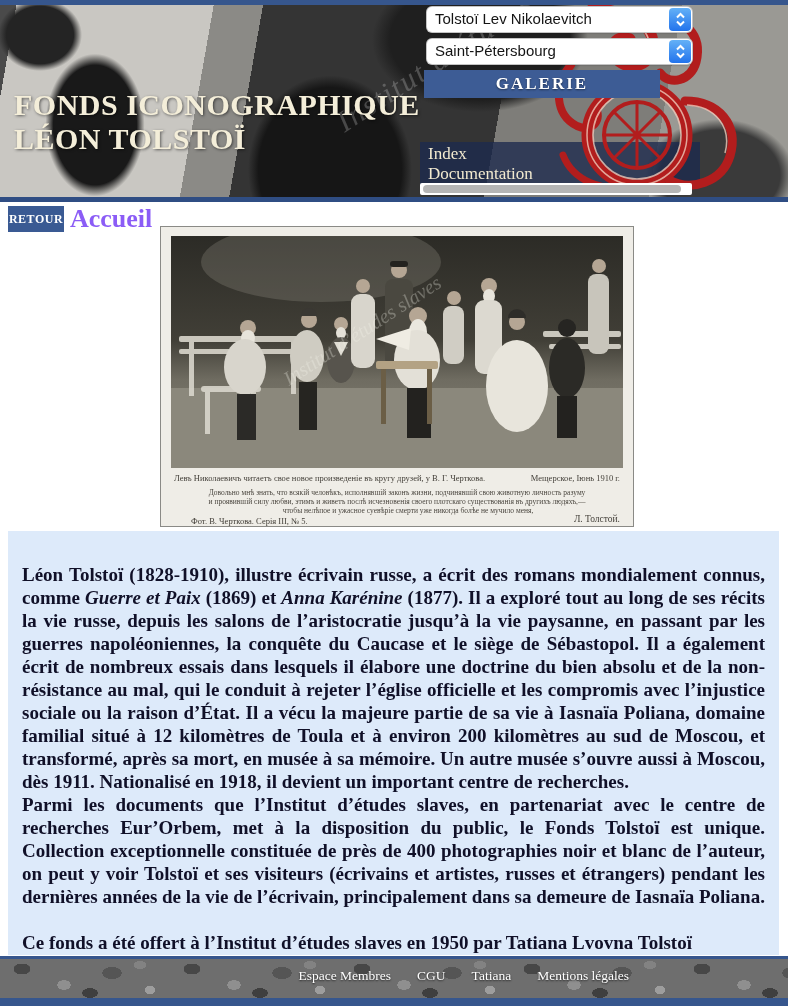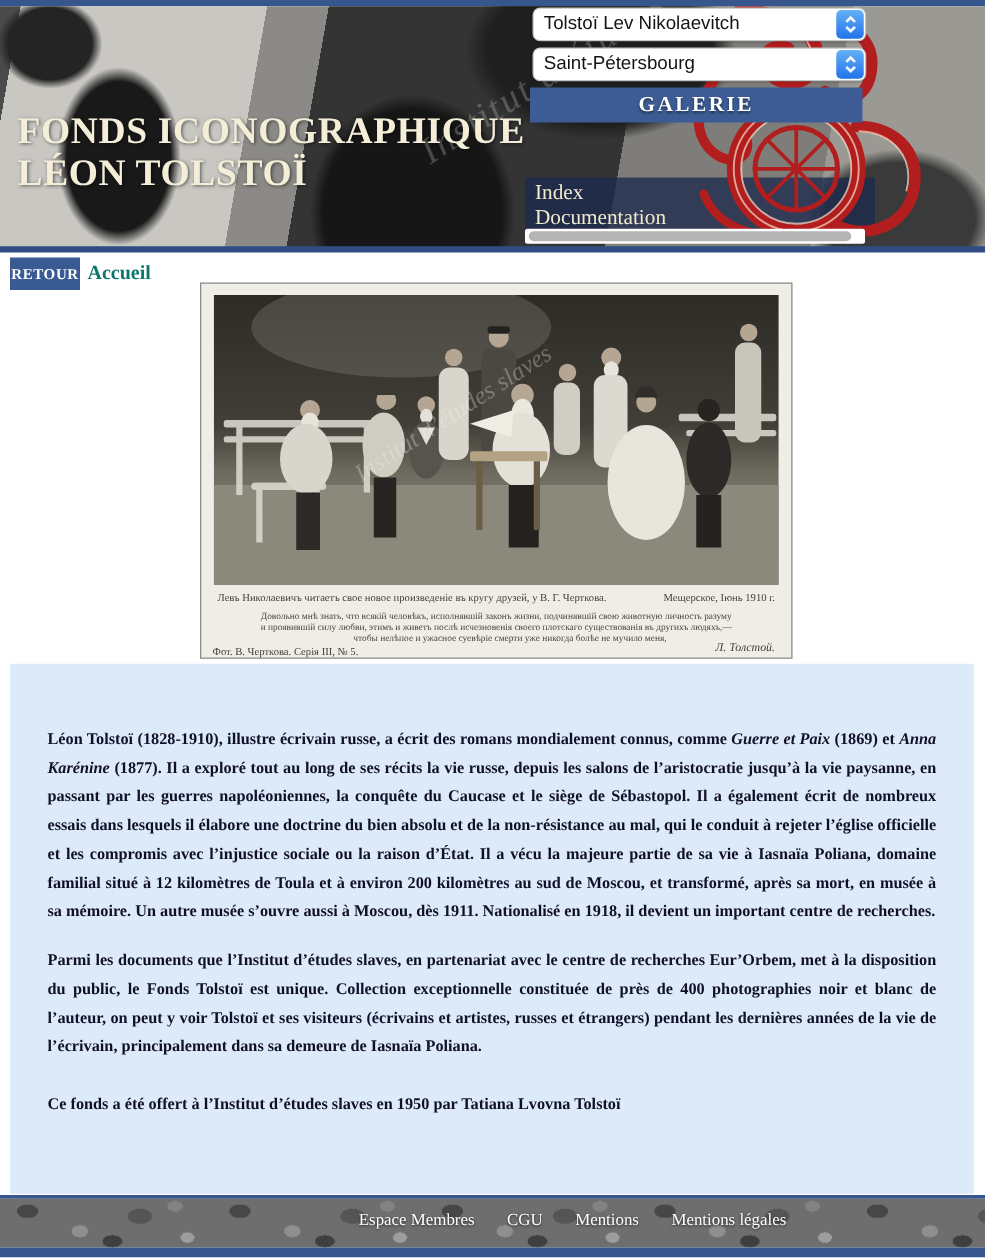--- a/index.html
+++ b/index.html
@@ -39,21 +39,21 @@
     border-radius:5px;box-shadow:0 0 0 1px #c4c4c4,0 1px 2px rgba(0,0,0,0.35);
     z-index:6;font-family:"Liberation Sans",sans-serif;font-size:15px;color:#141414;
   }
   .fake-select .val{display:block;padding:3px 28px 0 8px;white-space:nowrap;overflow:hidden;}
   .stepper{
     position:absolute;right:1px;top:1px;width:22px;height:23px;border-radius:4px;
     background:linear-gradient(#64b1f7,#2273ec);display:flex;align-items:center;justify-content:center;
   }
   .select1{top:2px;}  .select2{top:34px;}
   .galerie-btn{
-    position:absolute;left:424px;top:65px;width:266px;height:28px;z-index:6;
+    position:absolute;left:424px;top:65px;width:236px;height:28px;z-index:6;
     background:#3d5c95;color:#ffffff;border:none;cursor:pointer;
     font-family:"Liberation Serif",serif;font-size:17px;font-weight:600;letter-spacing:2px;
     display:flex;align-items:center;justify-content:center;
     text-shadow:0 1px 2px rgba(0,0,0,0.5);
   }
   .hdr-nav{
     position:absolute;left:420px;top:137px;width:272px;z-index:2;
     background:rgba(28,42,78,0.78);padding:2px 0 3px 8px;
   }
   .hdr-nav a{
@@ -67,42 +67,42 @@
     position:absolute;left:3px;top:2px;width:258px;height:8px;background:#b5b5b5;border-radius:4px;cursor:pointer;
   }
   
   .retour-btn{
     position:absolute;left:8px;top:206px;width:56px;height:26px;background:#3a5a93;border:none;cursor:pointer;
     color:#ffffff;font-family:"Liberation Serif",serif;font-size:12px;font-weight:700;letter-spacing:0.5px;
     display:flex;align-items:center;justify-content:center;
   }
   .accueil{
     position:absolute;left:70px;top:206px;height:26px;line-height:26px;
-    color:#0f766e;font-size:16px;font-weight:700;text-decoration:none;cursor:pointer;
+    color:#8b5cf6;font-size:26px;font-weight:700;text-decoration:none;cursor:pointer;
   }
   
   .photo-frame{
     position:absolute;left:160px;top:226px;width:474px;height:301px;
     background:#efede7;border:1px solid #8a8a86;box-sizing:border-box;
   }
   .photo-img{position:absolute;left:10px;top:9px;width:452px;height:232px;display:block;}
   .cap{position:absolute;color:#44403a;font-size:8.5px;line-height:9px;white-space:nowrap;}
   .cap-main{left:13px;top:247px;}
   .cap-date{right:13px;top:247px;margin-left:44px;}
   .cap-q{left:0;right:0;text-align:center;font-size:7.5px;color:#4a463f;}
   .q1{top:261px;font-family:Liberation Serif, serif;} .q2{top:270px;} .q3{top:279px;margin-left:22px;}
-  .cap-credit{left:9px;top:290px;}
-  .cap-sign{right:13px;top:288px;font-style:italic;font-size:9.5px;}
+  .cap-credit{left:30px;top:290px;}
+  .cap-sign{right:13px;top:288px;font-size:9.5px;}
   
   .article{
     position:absolute;left:8px;top:531px;width:771px;height:424px;background:#ddeafa;
     box-sizing:border-box;padding:32px 14px 0 14px;overflow:hidden;
   }
   .article p{
-    margin:16px;color:#101028;font-size:13px;font-weight:700;line-height:23px;text-align:justify;
+    margin:0;color:#101028;font-size:19px;font-weight:700;line-height:23px;text-align:justify;
   }
   .article p.spaced{margin-top:23px;}
   .it{font-style:italic;}
   
   .footer{position:absolute;left:0;top:956px;width:639px;height:50px;}
   .footer-border-top{position:absolute;left:0;top:0;width:788px;height:3px;background:#36568d;}
   .footer-texture{
     position:absolute;left:0;top:3px;width:788px;height:39px;background-color:#6e6e6e;
     background-image:
       radial-gradient(14px 9px at 22px 10px,#474747 0 60%,rgba(0,0,0,0) 61%),
@@ -287,17 +287,17 @@
   <p>Parmi les documents que l’Institut d’études slaves, en partenariat avec le centre de recherches Eur’Orbem, met à la disposition du public, le Fonds Tolstoï est unique. Collection exceptionnelle constituée de près de 400 photographies noir et blanc de l’auteur, on peut y voir Tolstoï et ses visiteurs (écrivains et artistes, russes et étrangers) pendant les dernières années de la vie de l’écrivain, principalement dans sa demeure de Iasnaïa Poliana.</p>
   <p class="spaced">Ce fonds a été offert à l’Institut d’études slaves en 1950 par Tatiana Lvovna Tolstoï</p>
 </div>
 
 <div class="footer">
   <div class="footer-border-top"></div>
   <div class="footer-texture"></div>
   <div class="footer-links">
     <a>Espace Membres</a>
     <a>CGU</a>
-    <a>Mentions</a>
+    <a>Tatiana</a>
     <a>Mentions légales</a>
   </div>
   <div class="footer-border-bottom"></div>
 </div>
 
 </body></html>

